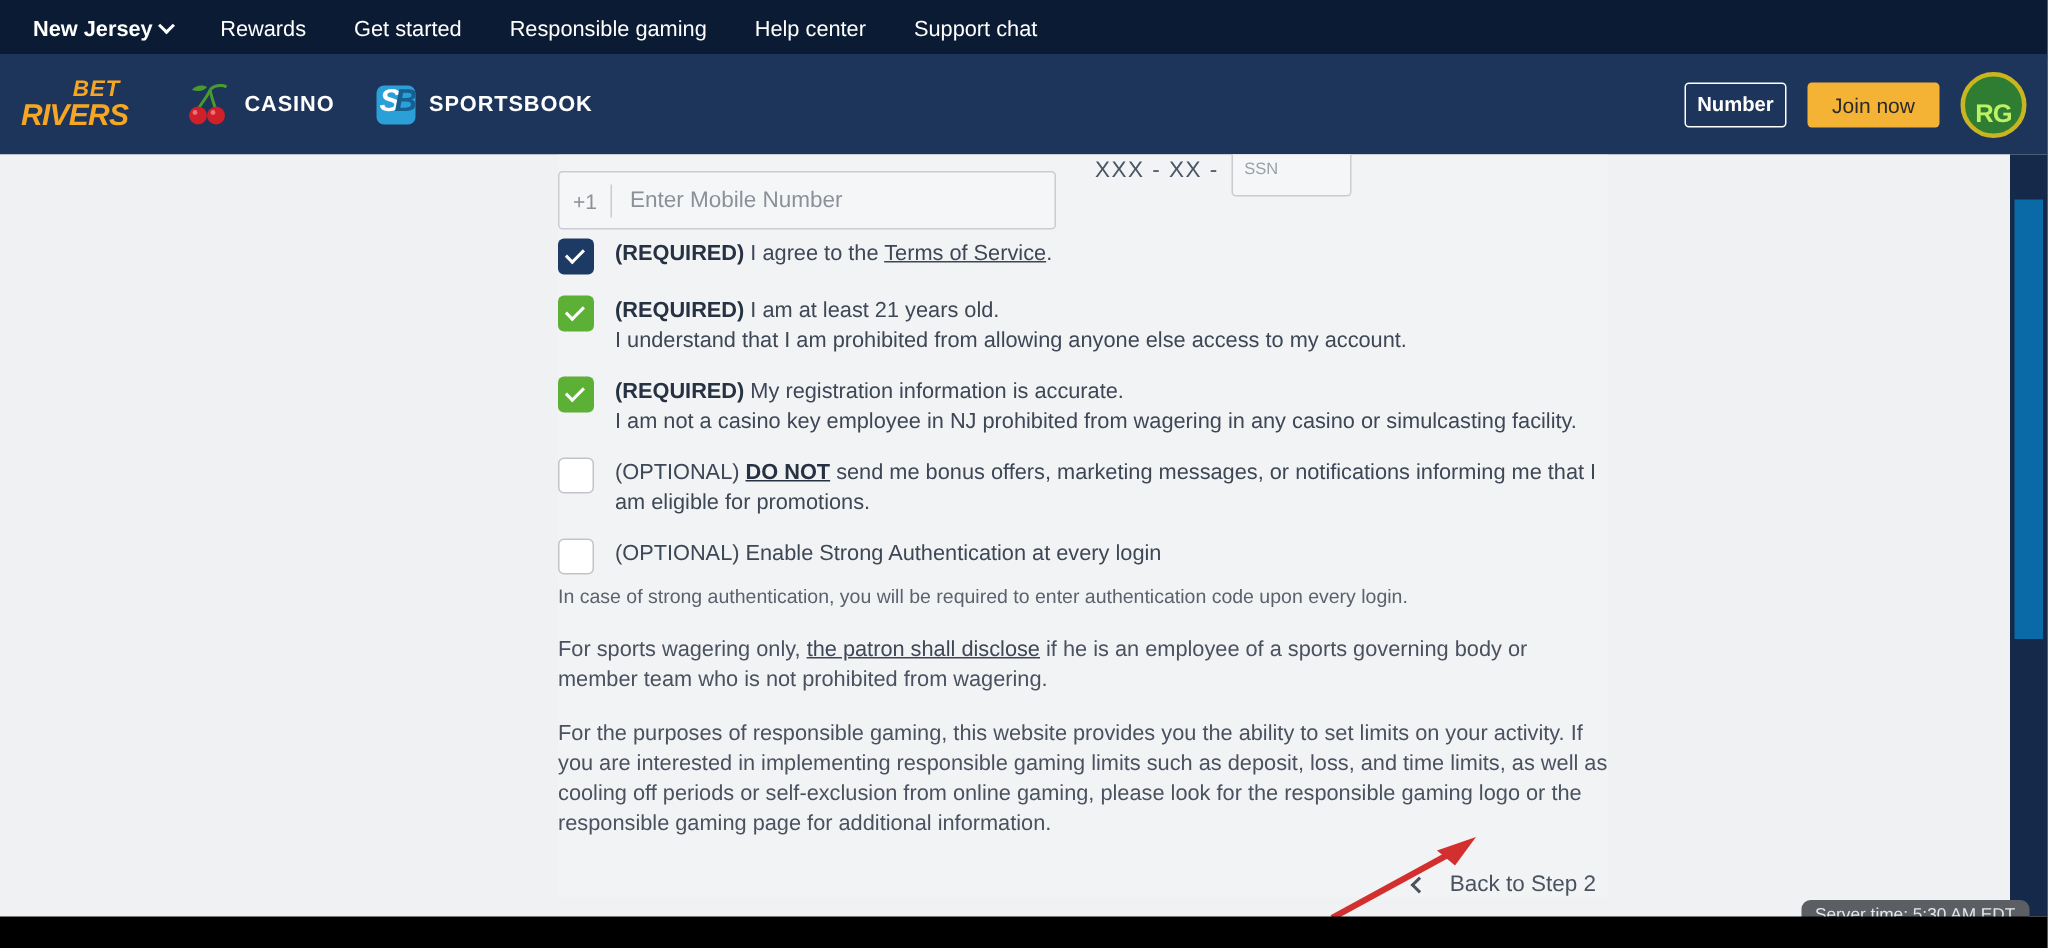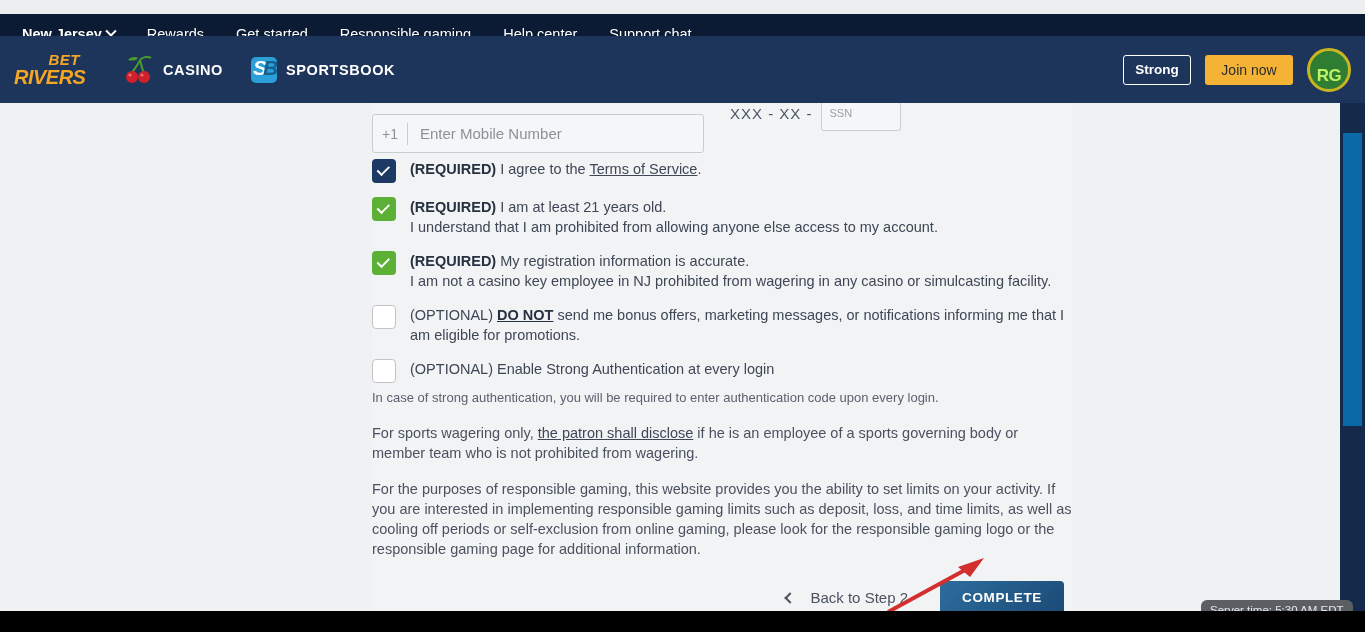--- a/index.html
+++ b/index.html
@@ -12,21 +12,21 @@
   }
   #page {
     position: relative;
     width: 1365px; height: 632px;
     background: #eceef0;
     overflow: hidden;
   }
 
   
   .topbar {
-    position: absolute; top: 14px; left: 0;
+    position: absolute; top: 0; left: 0;
     width: 1365px; height: 40px;
     background: #0b1b33;
     display: flex; align-items: center;
     padding-left: 14px;
   }
   .topbar-item {
     color: #ffffff;
     font-size: 14.5px;
     padding: 0 16px;
     white-space: nowrap;
@@ -349,21 +349,21 @@
 
     <div class="navgroup">
       <span class="sb-icon">
         <span class="sb-s">S</span>
         <span class="sb-b">B</span>
       </span>
       <span class="nav-caption">SPORTSBOOK</span>
     </div>
 
     <div class="header-right">
-      <button class="btn-login">Strong</button>
+      <button class="btn-login">Number</button>
       <button class="btn-join">Join now</button>
       <div class="rg-badge">
         <span class="rg-text">RG</span>
       </div>
     </div>
   </div>
 
   <div class="content">
     <div class="form-panel">
 
@@ -426,21 +426,20 @@
         <span>For sports wagering only, </span><span class="link">the patron shall disclose</span><span> if he is an employee of a sports governing body or member team who is not prohibited from wagering.</span>
       </div>
 
       <div class="para">For the purposes of responsible gaming, this website provides you the ability to set limits on your activity. If you are interested in implementing responsible gaming limits such as deposit, loss, and time limits, as well as cooling off periods or self-exclusion from online gaming, please look for the responsible gaming logo or the responsible gaming page for additional information.</div>
 
       <div class="footer-row">
         <div class="back-link">
           <span class="back-chev"></span>
           <span>Back to Step 2</span>
         </div>
-        <button class="btn-complete">COMPLETE</button>
       </div>
 
     </div>
   </div>
 
   <div class="scroll-track">
     <div class="scroll-thumb"></div>
   </div>
 
   <svg class="annot-arrow" viewBox="0 0 120 70">

